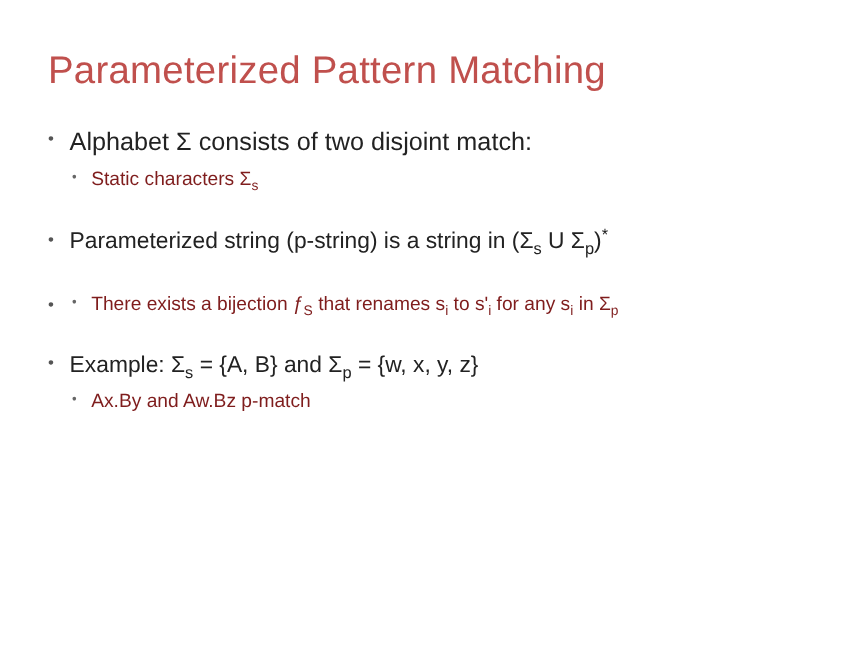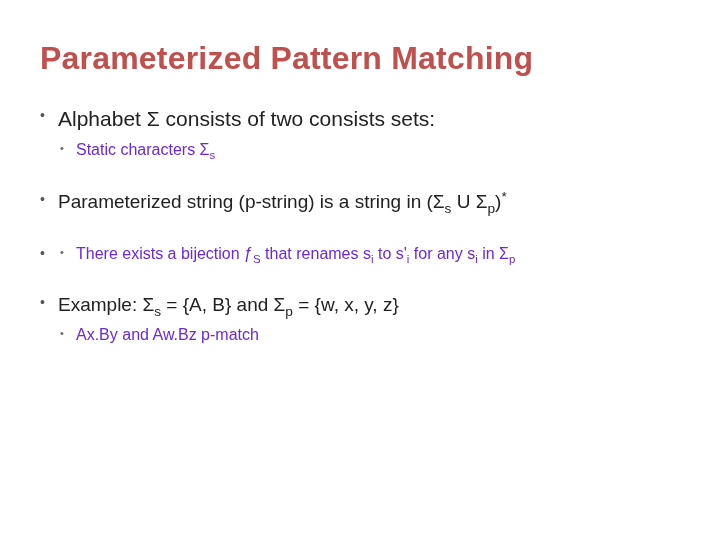--- a/index.html
+++ b/index.html
@@ -8,21 +8,21 @@
     height: 540px;
     background: #fff;
     font-family: Arial, Helvetica, sans-serif;
     color: #000;
     padding: 40px 40px 0 40px;
     overflow: hidden;
   }
   .title {
     font-size: 32px;
     color: #c0504d;
-    font-weight: 700;
+    font-weight: 400;
     margin-bottom: 28px;
     letter-spacing: 0.2px;
   }
   ul { list-style: none; }
   .lvl1 > li {
     font-size: 19px;
     color: #222;
     margin-bottom: 10px;
     padding-left: 18px;
     position: relative;
@@ -37,21 +37,21 @@
     color: #555;
   }
   .lvl1 > li.bigger { font-size: 21px; margin-bottom: 8px; }
   .lvl1 > li.spaced { margin-top: 28px; }
   .lvl2 {
     margin-top: 6px;
     margin-bottom: 4px;
   }
   .lvl2 > li {
     font-size: 16px;
-    color: #6d28d9;
+    color: #7f1d1d;
     margin-bottom: 4px;
     padding-left: 18px;
     position: relative;
     line-height: 1.35;
   }
   .lvl2 > li::before {
     content: "•";
     position: absolute;
     left: 2px;
     top: 2px;
@@ -62,21 +62,21 @@
   sup { font-size: 0.72em; vertical-align: super; line-height: 0; }
 </style>
 </head>
 <body>
 
 <h1 class="title">Parameterized Pattern Matching</h1>
 
 <ul class="lvl1">
 
   <li class="bigger">
-    <span>Alphabet Σ consists of two consists sets:</span>
+    <span>Alphabet Σ consists of two disjoint match:</span>
     <ul class="lvl2">
       <li>Static characters Σ<sub>s</sub></li>
     </ul>
   </li>
 
   <li class="spaced">Parameterized string (p-string) is a string in (Σ<sub>s</sub> U Σ<sub>p</sub>)<sup>*</sup></li>
 
   <li class="spaced">
     <ul class="lvl2">
       <li>There exists a bijection ƒ<sub>S</sub> that renames s<sub>i</sub> to s'<sub>i</sub> for any s<sub>i</sub> in Σ<sub>p</sub></li>

